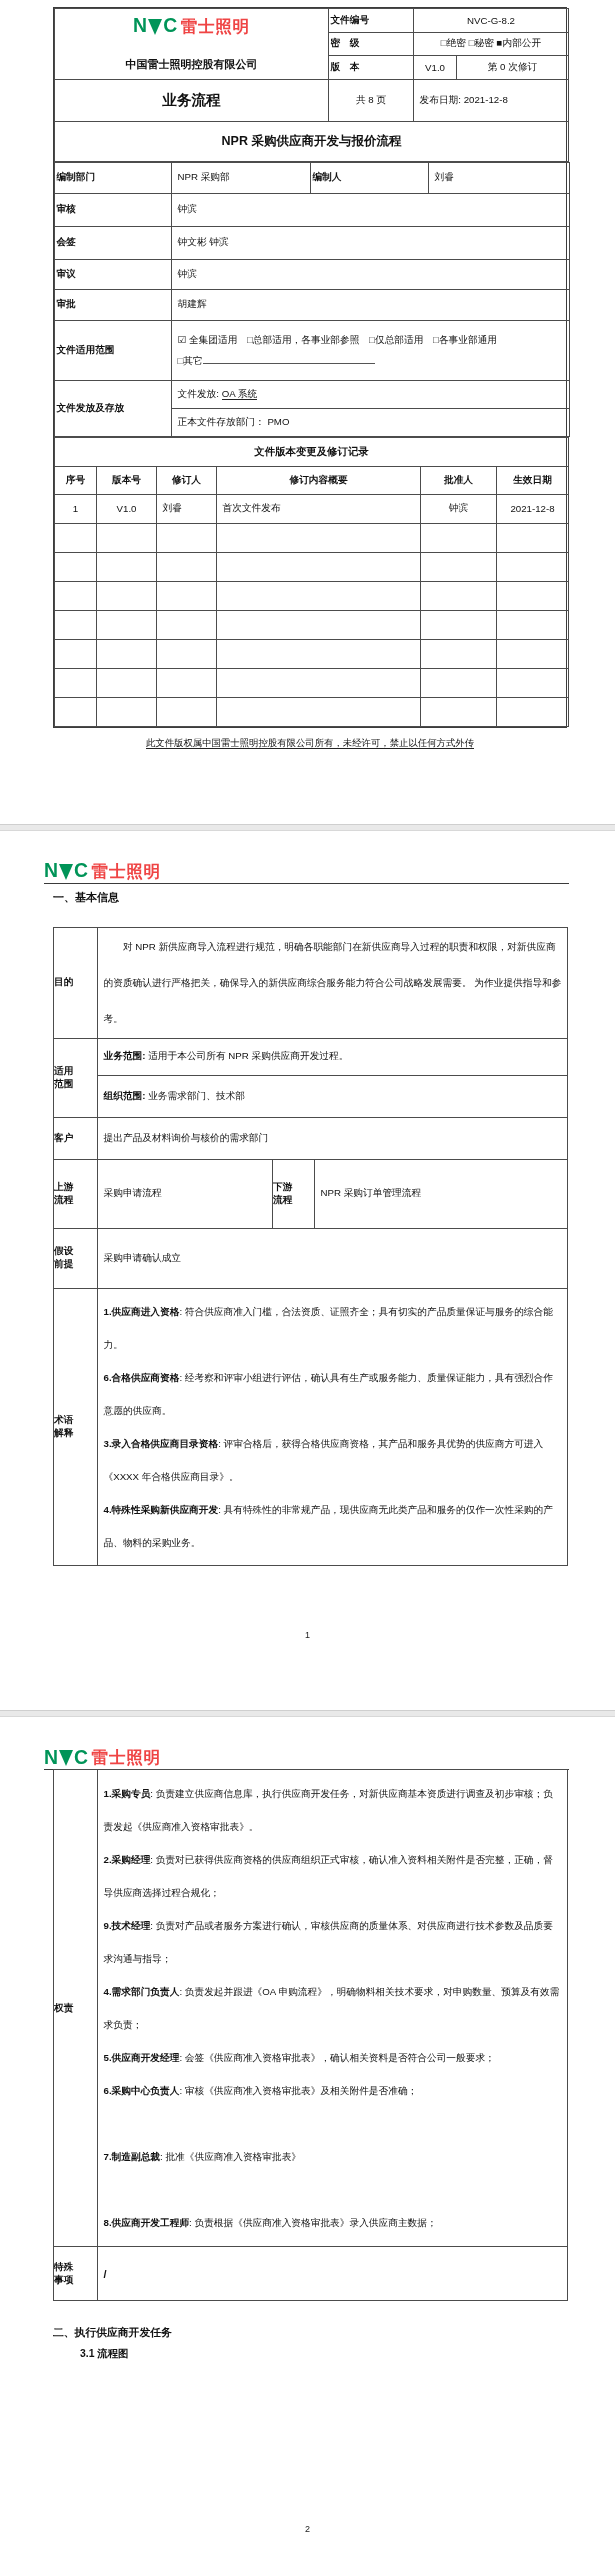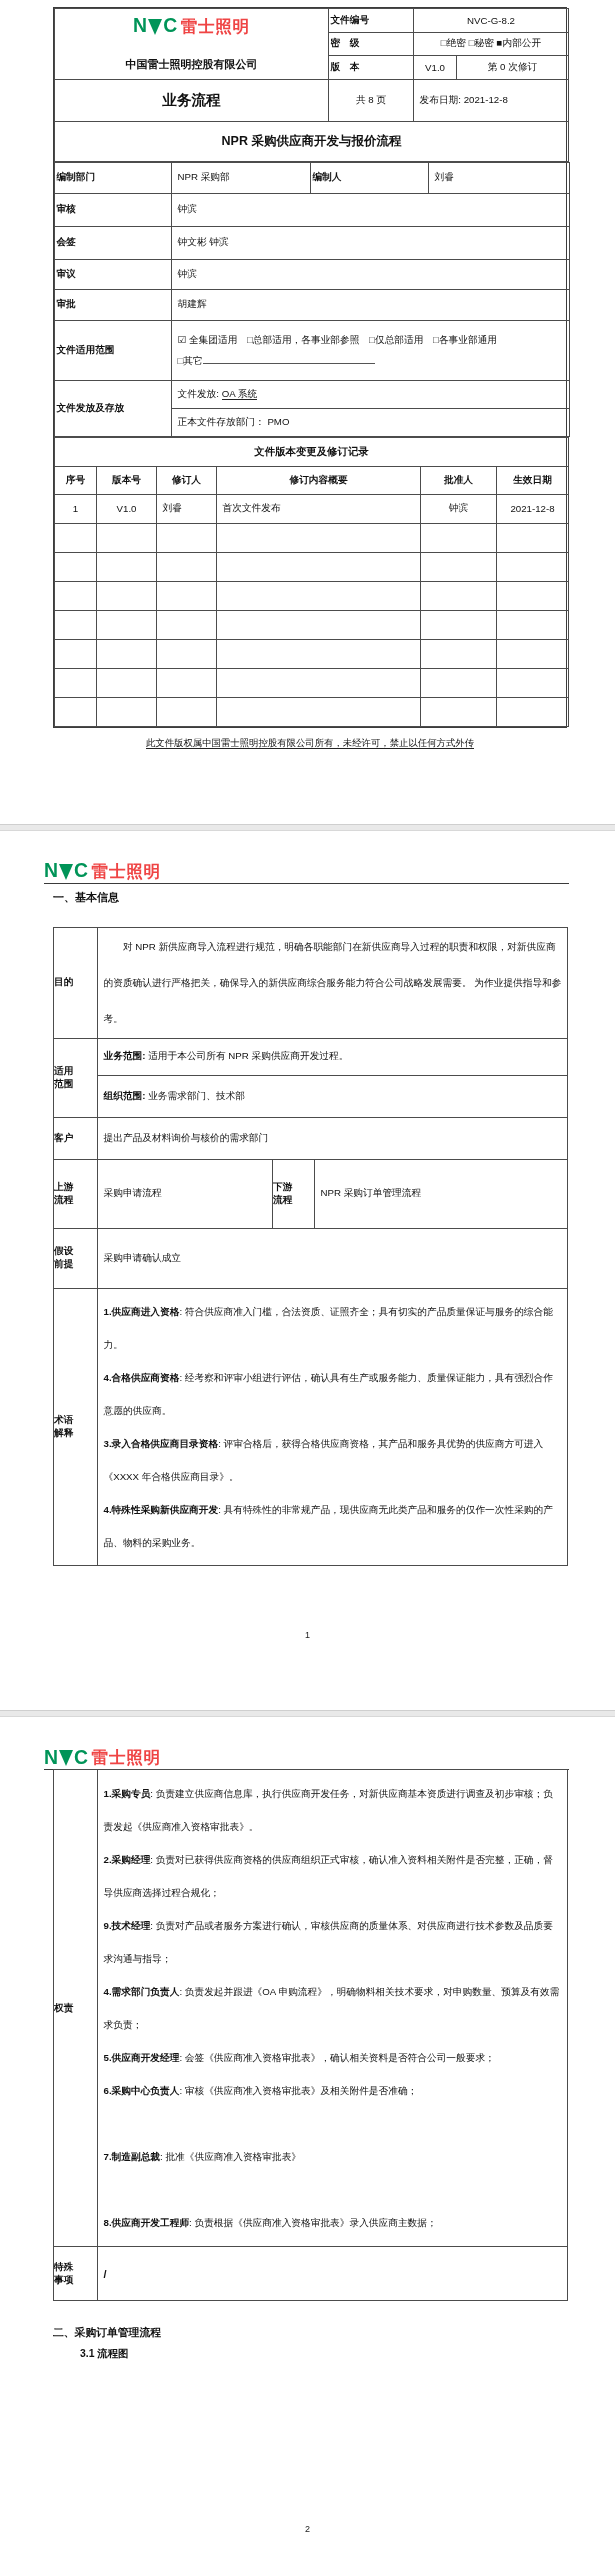--- a/index.html
+++ b/index.html
@@ -320,21 +320,21 @@
     <tr>
       <td class="lbl" style="height:60px">假设
 前提</td>
       <td colspan="3">采购申请确认成立</td>
     </tr>
     <tr>
       <td class="lbl" style="height:277px">术语
 解释</td>
       <td colspan="3" class="terms">
         <p><b>1.供应商进入资格</b><span>: 符合供应商准入门槛，合法资质、证照齐全；具有切实的产品质量保证与服务的综合能力。</span></p>
-        <p><b>4.合格供应商资格</b><span>: 经考察和评审小组进行评估，确认具有生产或服务能力、质量保证能力，具有强烈合作意愿的供应商。</span></p>
+        <p><b>6.合格供应商资格</b><span>: 经考察和评审小组进行评估，确认具有生产或服务能力、质量保证能力，具有强烈合作意愿的供应商。</span></p>
         <p><b>3.录入合格供应商目录资格</b><span>: 评审合格后，获得合格供应商资格，其产品和服务具优势的供应商方可进入《XXXX 年合格供应商目录》。</span></p>
         <p><b>4.特殊性采购新供应商开发</b><span>: 具有特殊性的非常规产品，现供应商无此类产品和服务的仅作一次性采购的产品、物料的采购业务。</span></p>
       </td>
     </tr>
   </tbody>
     </table>
 
   <div class="page-num">1</div>
 </section>
 
@@ -371,18 +371,18 @@
       </td>
     </tr>
     <tr>
       <td class="lbl" style="height:54px">特殊
 事项</td>
       <td class="slash">/</td>
     </tr>
   </tbody>
     </table>
 
-  <div class="sec2-h1">二、采购订单管理流程</div>
+  <div class="sec2-h1">二、执行供应商开发任务</div>
   <div class="sec2-h2">3.1 流程图</div>
 
   <div class="page-num">2</div>
 </section>
 
 
 </body></html>

